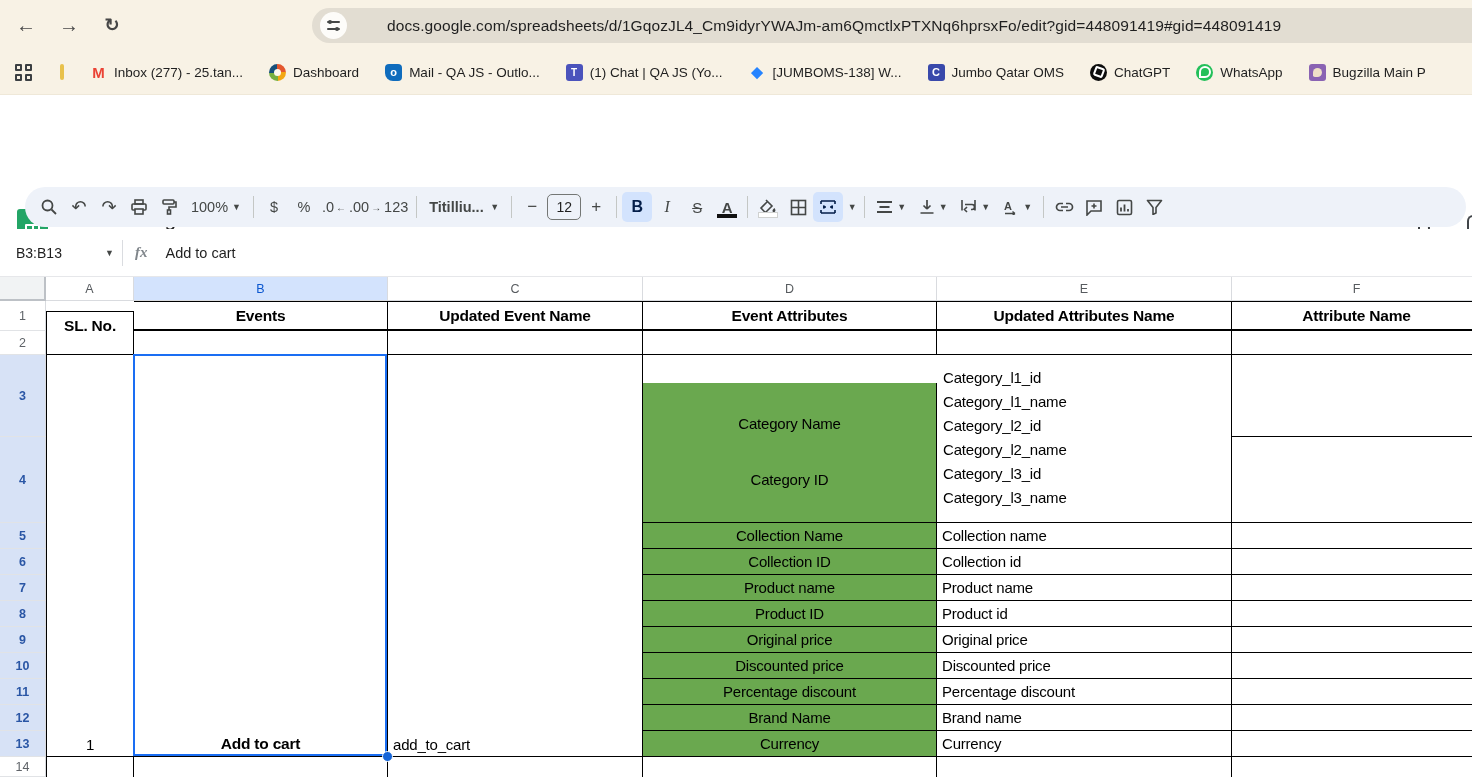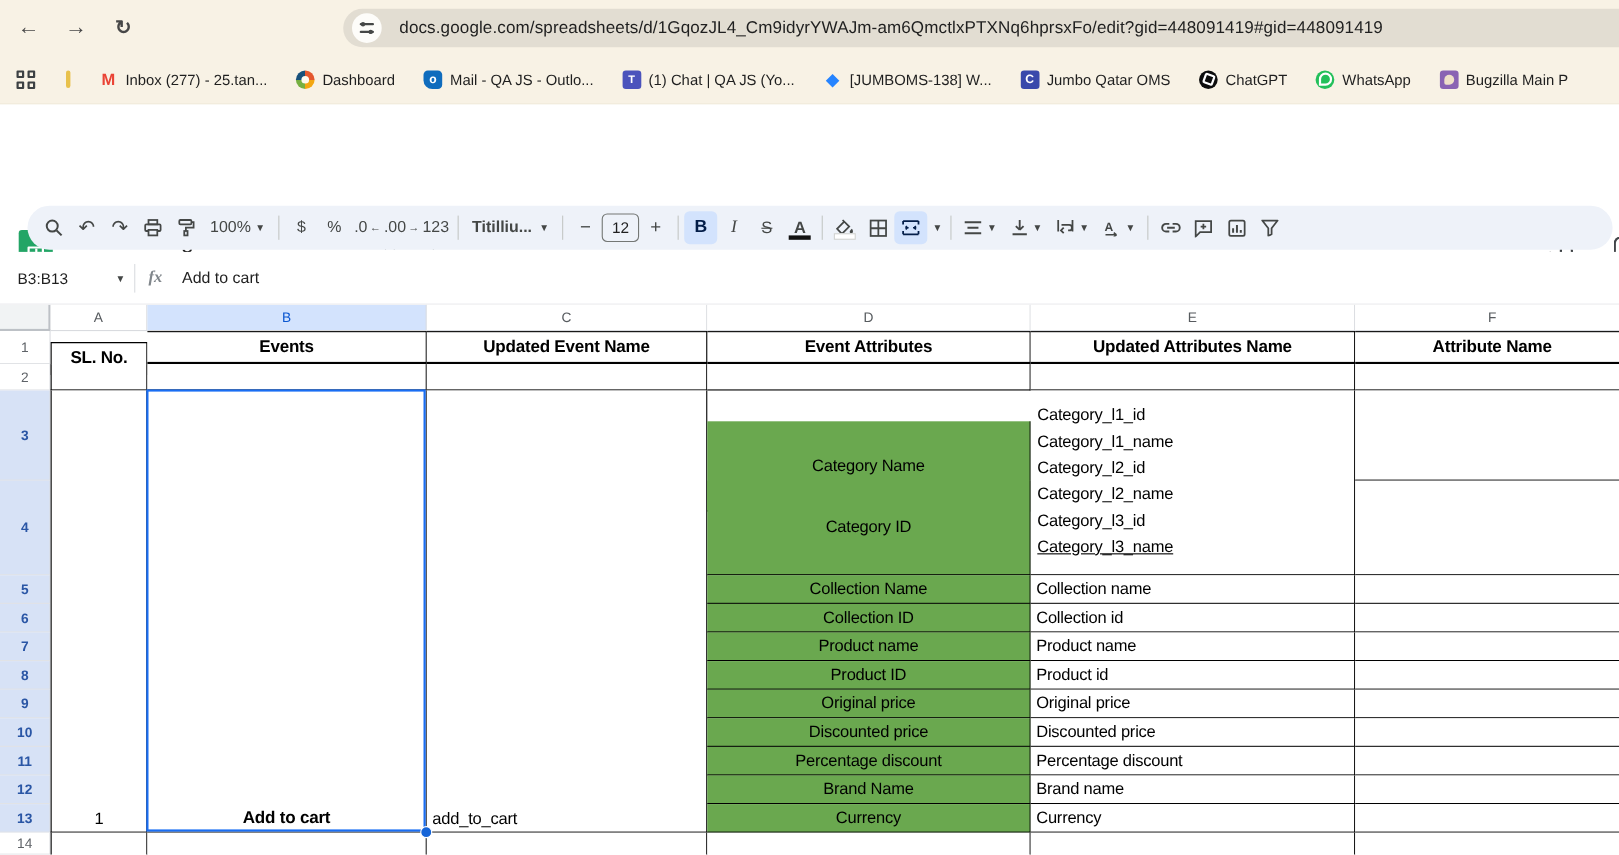--- a/index.html
+++ b/index.html
@@ -4,21 +4,21 @@
 <style>
   * { margin:0; padding:0; box-sizing:border-box; }
   html,body { width:1472px; height:777px; overflow:hidden;
     font-family:"Liberation Sans", sans-serif; background:#fff; }
 
   
   #chrome-top { position:absolute; left:0; top:0; width:1472px; height:50px; background:#f8f2e5; }
   .nav-btn { position:absolute; top:11px; width:28px; height:28px; display:flex; align-items:center;
     justify-content:center; font-size:20px; color:#474747; cursor:pointer; }
   #url-pill { position:absolute; left:312px; top:8px; width:1160px; height:35px;
-    background:#e2ddd2; border-radius:18px 0 0 18px; display:flex; align-items:center; }
+    background:#e2ddd2; border-radius:18px 0 0 18px; display:flex; align-items:center;gap:24px; }
   #tune-circle { width:27px; height:27px; border-radius:50%; background:#fdfcf9; margin-left:8px;
     display:flex; align-items:center; justify-content:center; flex:0 0 auto; }
   .tune-line { position:relative; width:13px; height:9px; }
   .tune-line span { position:absolute; left:0; height:2px; width:13px; background:#454746; border-radius:2px; }
   .tune-line span:nth-child(1){ top:0; } .tune-line span:nth-child(2){ bottom:0; }
   .tune-line i { position:absolute; width:4px; height:4px; background:#454746; border-radius:50%; }
   .tune-line i:nth-child(3){ top:-1px; left:1px; } .tune-line i:nth-child(4){ bottom:-1px; right:1px; }
   #url-text { margin-left:16px; font-size:15.5px; color:#1f1f1f; white-space:nowrap; letter-spacing:0.1px; }
 
   
@@ -404,21 +404,21 @@
     <div class="cell c-center" style="left: 643px; top: 376px; width: 294px; height: 26px; background: rgb(106, 168, 79); border-right: 1px solid rgb(0, 0, 0); border-bottom: 1px solid rgb(0, 0, 0);">Discounted price</div>
     <div class="cell c-center" style="left: 643px; top: 402px; width: 294px; height: 26px; background: rgb(106, 168, 79); border-right: 1px solid rgb(0, 0, 0); border-bottom: 1px solid rgb(0, 0, 0);">Percentage discount</div>
     <div class="cell c-center" style="left: 643px; top: 428px; width: 294px; height: 26px; background: rgb(106, 168, 79); border-right: 1px solid rgb(0, 0, 0); border-bottom: 1px solid rgb(0, 0, 0);">Brand Name</div>
     <div class="cell c-center" style="left: 643px; top: 454px; width: 294px; height: 26px; background: rgb(106, 168, 79); border-right: 1px solid rgb(0, 0, 0); border-bottom: 1px solid rgb(0, 0, 0);">Currency</div>
     <div class="cell" style="left: 937px; top: 78px; width: 295px; height: 168px; border-right: 1px solid rgb(0, 0, 0); border-bottom: 1px solid rgb(0, 0, 0); display: block; padding-left: 6px; padding-top: 11px;">
       <div style="line-height: 24px;">Category_l1_id</div>
       <div style="line-height: 24px;">Category_l1_name</div>
       <div style="line-height: 24px;">Category_l2_id</div>
       <div style="line-height: 24px;">Category_l2_name</div>
       <div style="line-height: 24px;">Category_l3_id</div>
-      <div style="line-height: 24px; text-decoration: underline;">Category_l3_name</div>
+      <div style="line-height: 24px;">Category_l3_name</div>
     </div>
     <div class="cell c-left" style="left: 937px; top: 246px; width: 295px; height: 26px; border-right: 1px solid rgb(0, 0, 0); border-bottom: 1px solid rgb(0, 0, 0);">Collection name</div>
     <div class="cell c-left" style="left: 937px; top: 272px; width: 295px; height: 26px; border-right: 1px solid rgb(0, 0, 0); border-bottom: 1px solid rgb(0, 0, 0);">Collection id</div>
     <div class="cell c-left" style="left: 937px; top: 298px; width: 295px; height: 26px; border-right: 1px solid rgb(0, 0, 0); border-bottom: 1px solid rgb(0, 0, 0);">Product name</div>
     <div class="cell c-left" style="left: 937px; top: 324px; width: 295px; height: 26px; border-right: 1px solid rgb(0, 0, 0); border-bottom: 1px solid rgb(0, 0, 0);">Product id</div>
     <div class="cell c-left" style="left: 937px; top: 350px; width: 295px; height: 26px; border-right: 1px solid rgb(0, 0, 0); border-bottom: 1px solid rgb(0, 0, 0);">Original price</div>
     <div class="cell c-left" style="left: 937px; top: 376px; width: 295px; height: 26px; border-right: 1px solid rgb(0, 0, 0); border-bottom: 1px solid rgb(0, 0, 0);">Discounted price</div>
     <div class="cell c-left" style="left: 937px; top: 402px; width: 295px; height: 26px; border-right: 1px solid rgb(0, 0, 0); border-bottom: 1px solid rgb(0, 0, 0);">Percentage discount</div>
     <div class="cell c-left" style="left: 937px; top: 428px; width: 295px; height: 26px; border-right: 1px solid rgb(0, 0, 0); border-bottom: 1px solid rgb(0, 0, 0);">Brand name</div>
     <div class="cell c-left" style="left: 937px; top: 454px; width: 295px; height: 26px; border-right: 1px solid rgb(0, 0, 0); border-bottom: 1px solid rgb(0, 0, 0);">Currency</div>

